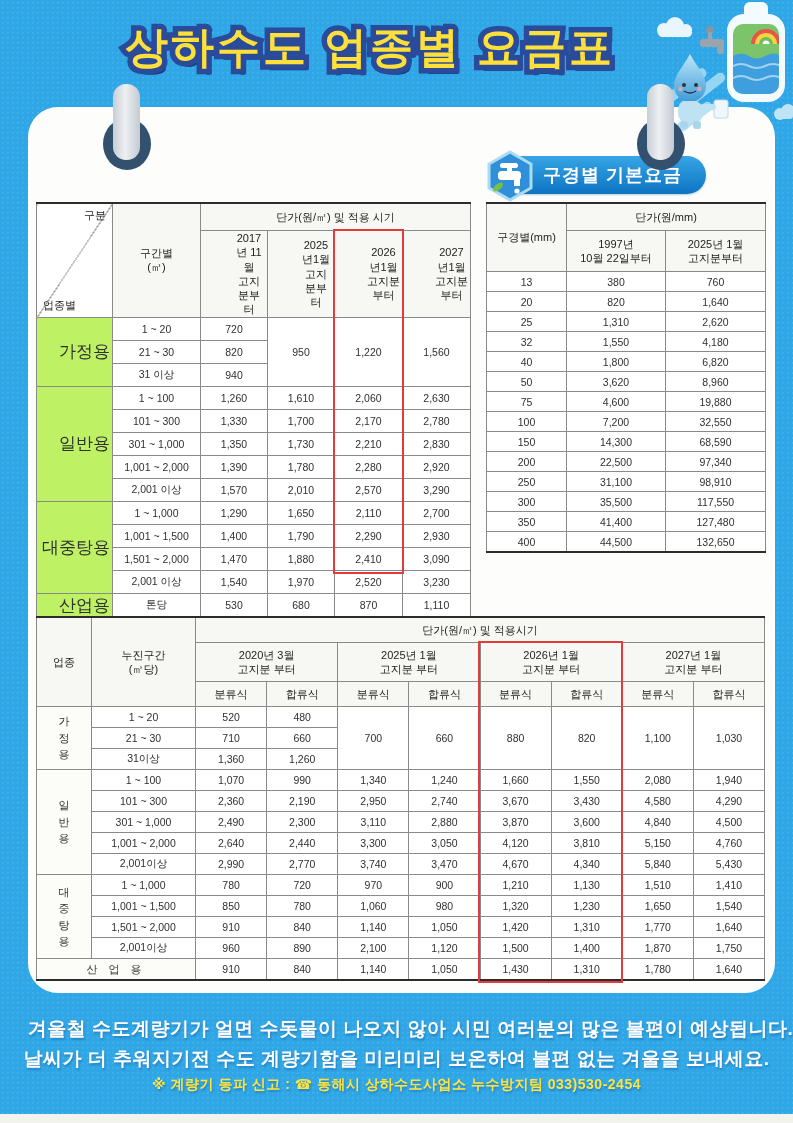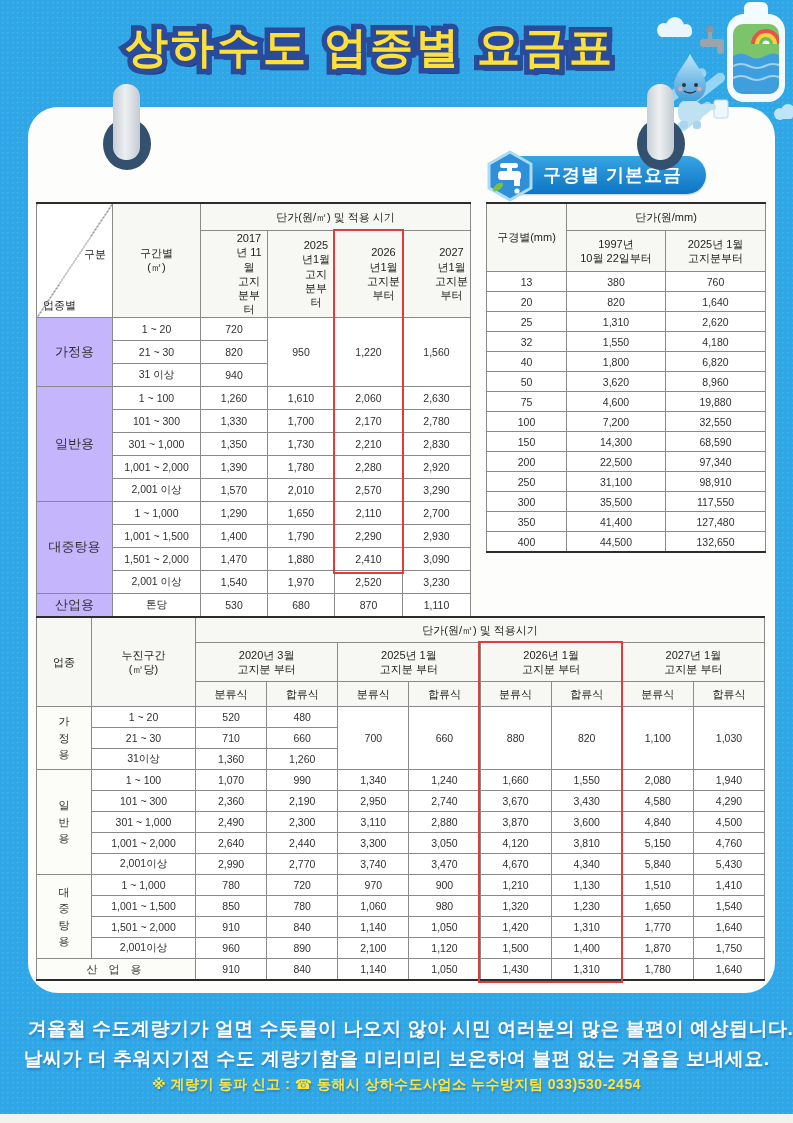--- a/index.html
+++ b/index.html
@@ -25,35 +25,35 @@
          padding:0 24px 0 48px;letter-spacing:1px;z-index:2;box-shadow:0 1px 2px rgba(0,60,120,.25);}
   .badge .hex{position:absolute;left:-10px;top:-6px;}
   
   .tbl{position:absolute;background:#fff;}
   .tbl table{border-collapse:collapse;table-layout:fixed;width:100%;background:#fff;
              border-top:2px solid #2c2c2c;border-bottom:2px solid #2c2c2c;}
   .tbl td{border:1px solid #8a8a8a;text-align:center;vertical-align:middle;padding:0 2px;
           font-size:10.5px;color:#303030;height:22px;}
   .tbl .hdr{background:#f7f8f3;font-size:11px;color:#222;}
   .tbl .pre{white-space:pre-line;line-height:1.3;}
-  .tbl .glabel{background:#c4b5fd;font-size:13px;}
+  .tbl .glabel{background:#bef264;font-size:17px;text-align:right;}
   .tbl .vlabel{background:#fcfcf9;font-size:11px;white-space:pre;line-height:1.5;}
   .tbl .hlabel{background:#fcfcf9;font-size:11px;letter-spacing:4px;}
   .tbl .num{font-size:10.5px;}
   #water-table tbody tr:nth-child(1) td{height:26px;}
   #water-table tbody tr:nth-child(2) td{height:40px;padding-left:32px;}
   #diam-table tbody tr:nth-child(1) td{height:26px;}
   #diam-table tbody tr:nth-child(2) td{height:40px;}
   #diam-table tbody tr td{height:19px;}
   #sewage-table tbody tr:nth-child(1) td{height:24px;}
   #sewage-table tbody tr:nth-child(2) td{height:38px;}
   #sewage-table tbody tr:nth-child(3) td{height:24px;}
   #sewage-table tbody tr td{height:20px;}
   .diag{position:relative;background:linear-gradient(to bottom right,#fff 49.6%,#999 49.6%,#999 50.4%,#fff 50.4%) #fff;}
-  .diag .ct{position:absolute;top:4px;right:6px;font-size:11px;color:#222;margin-top:39px;}
+  .diag .ct{position:absolute;top:4px;right:6px;font-size:11px;color:#222;}
   .diag .cb{position:absolute;bottom:4px;left:6px;font-size:11px;color:#222;}
   .red-box{position:absolute;border:2.5px solid #e23b3b;pointer-events:none;z-index:5;}
   
   .foot-line{position:absolute;left:0;width:100%;text-align:center;font-weight:bold;color:#fff;
              font-size:19px;text-shadow:1px 2px 2px rgba(20,70,140,.35);letter-spacing:0.5px;}
   .foot-line.l1{top:1016px;margin-left:14px;} .foot-line.l2{top:1046px;}
   .foot-line.l3{top:1076px;color:#ffe43c;font-size:14px;}
   .scan-strip{position:absolute;left:0;bottom:0;width:100%;height:9px;background:#f3f3ee;}
   .mascot{position:absolute;right:0;top:0;z-index:1;}
 </style>

